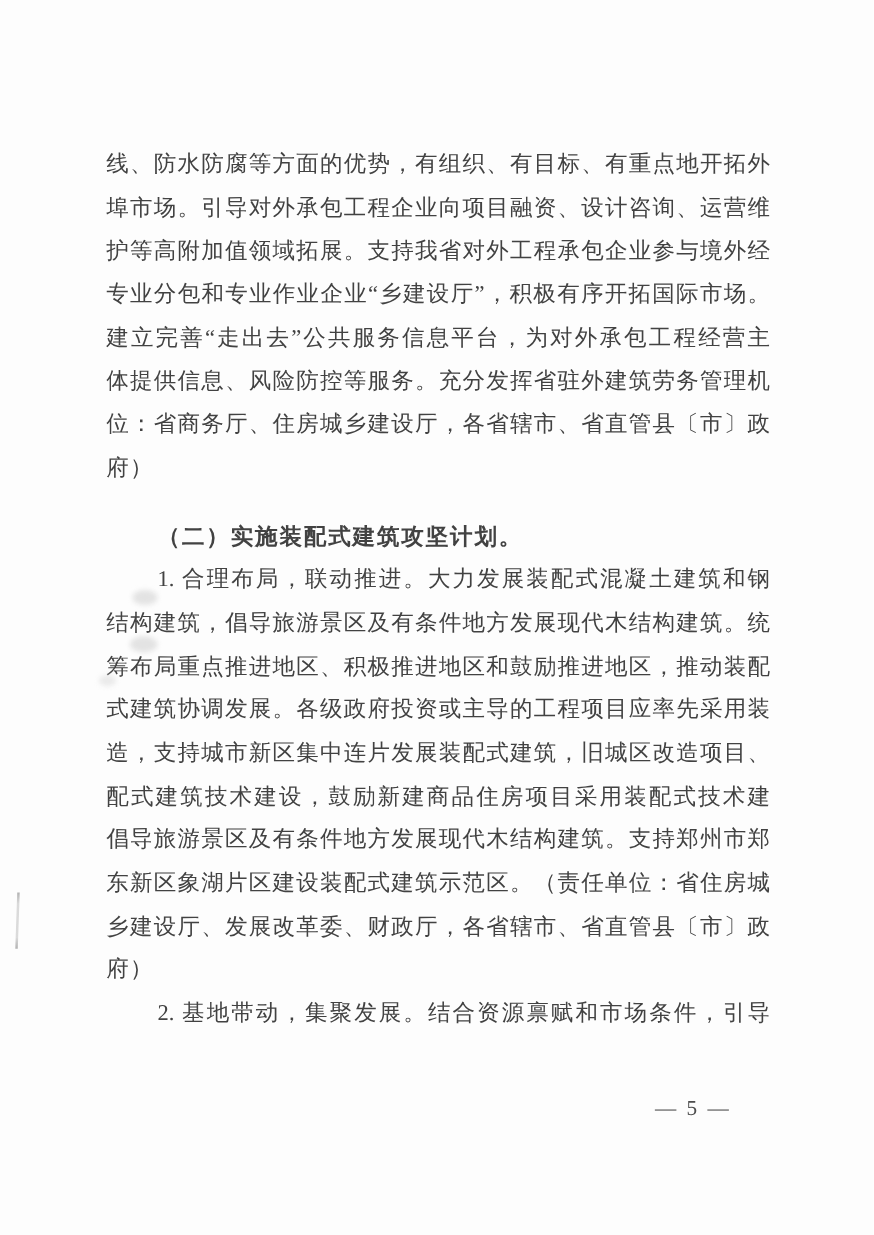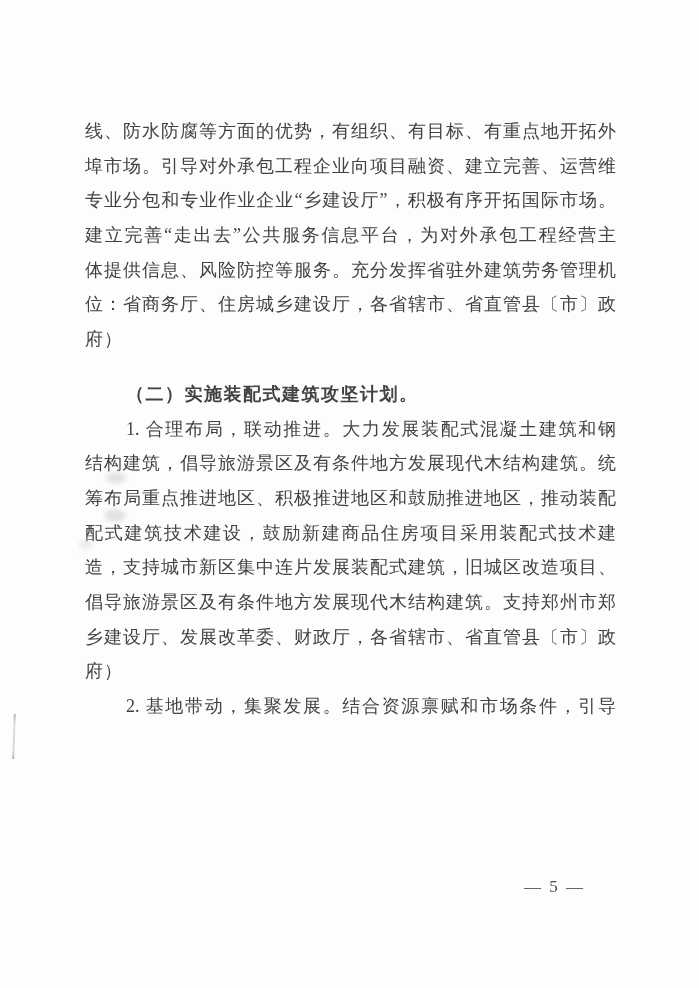--- a/index.html
+++ b/index.html
@@ -69,33 +69,36 @@
   .smudge.s1 { left: 106px; top: 472px; width: 20px; height: 12px; }
   .smudge.s2 { left: 104px; top: 509px; width: 22px; height: 13px; }
   .smudge.s3 { left: 79px; top: 540px; width: 14px; height: 9px; opacity: .7; }
 </style>
 </head>
 <body>
 
 <div class="page">
   <div class="textblock">
     <div class="ln">线、防水防腐等方面的优势，有组织、有目标、有重点地开拓外</div>
-    <div class="ln">埠市场。引导对外承包工程企业向项目融资、建立完善、运营维</div>
+    <div class="ln">埠市场。引导对外承包工程企业向项目融资、设计咨询、运营维</div>
+    <div class="ln">护等高附加值领域拓展。支持我省对外工程承包企业参与境外经</div>
     <div class="ln">专业分包和专业作业企业“乡建设厅”，积极有序开拓国际市场。</div>
     <div class="ln">建立完善“走出去”公共服务信息平台，为对外承包工程经营主</div>
     <div class="ln">体提供信息、风险防控等服务。充分发挥省驻外建筑劳务管理机</div>
     <div class="ln">位：省商务厅、住房城乡建设厅，各省辖市、省直管县〔市〕政</div>
     <div class="ln left">府）</div>
     <div class="ln heading">（二）实施装配式建筑攻坚计划。</div>
     <div class="ln ind">1. 合理布局，联动推进。大力发展装配式混凝土建筑和钢</div>
     <div class="ln">结构建筑，倡导旅游景区及有条件地方发展现代木结构建筑。统</div>
     <div class="ln">筹布局重点推进地区、积极推进地区和鼓励推进地区，推动装配</div>
+    <div class="ln">式建筑协调发展。各级政府投资或主导的工程项目应率先采用装</div>
+    <div class="ln">造，支持城市新区集中连片发展装配式建筑，旧城区改造项目、</div>
     <div class="ln">配式建筑技术建设，鼓励新建商品住房项目采用装配式技术建</div>
-    <div class="ln">造，支持城市新区集中连片发展装配式建筑，旧城区改造项目、</div>
     <div class="ln">倡导旅游景区及有条件地方发展现代木结构建筑。支持郑州市郑</div>
+    <div class="ln">东新区象湖片区建设装配式建筑示范区。（责任单位：省住房城</div>
     <div class="ln">乡建设厅、发展改革委、财政厅，各省辖市、省直管县〔市〕政</div>
     <div class="ln left">府）</div>
     <div class="ln ind">2. 基地带动，集聚发展。结合资源禀赋和市场条件，引导</div>
   </div>
 
   <div class="pagenum">— 5 —</div>
 
   <div class="scan-line"></div>
   <div class="smudge s1"></div>
   <div class="smudge s2"></div>

